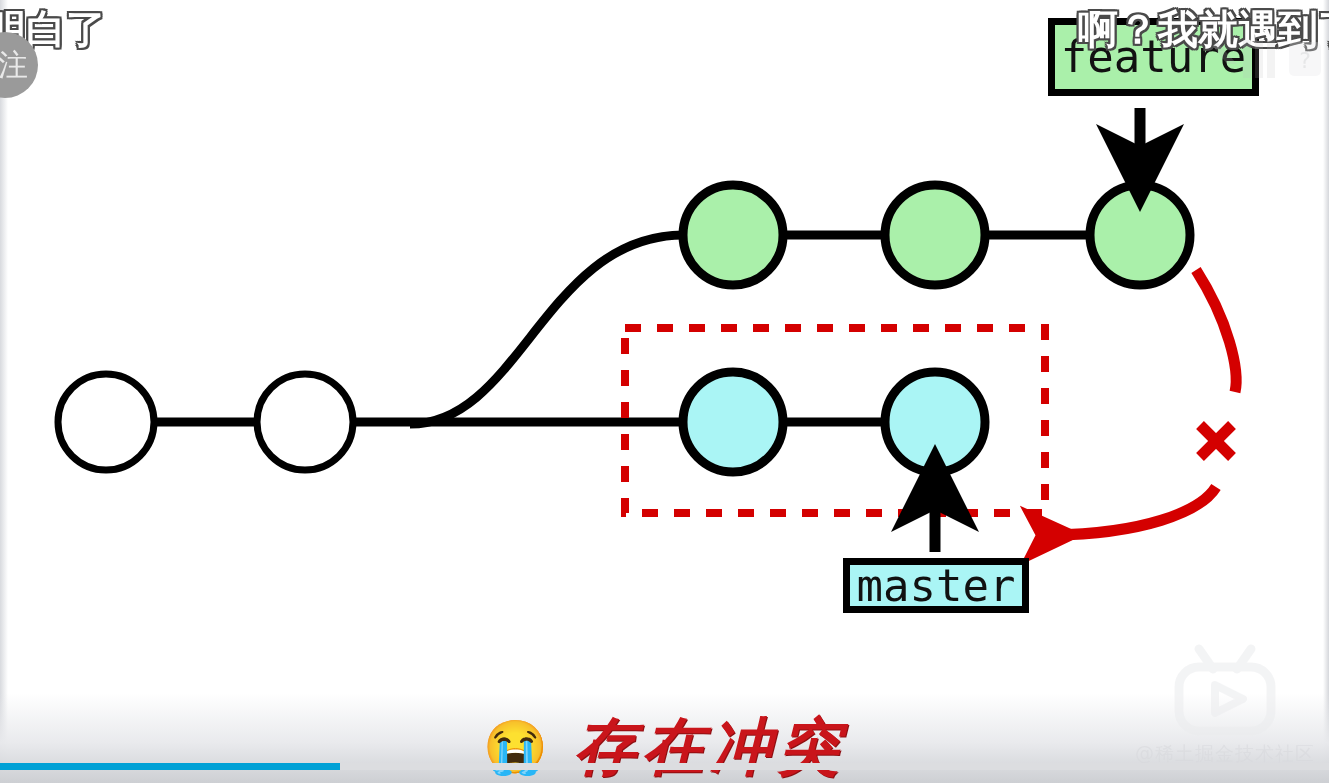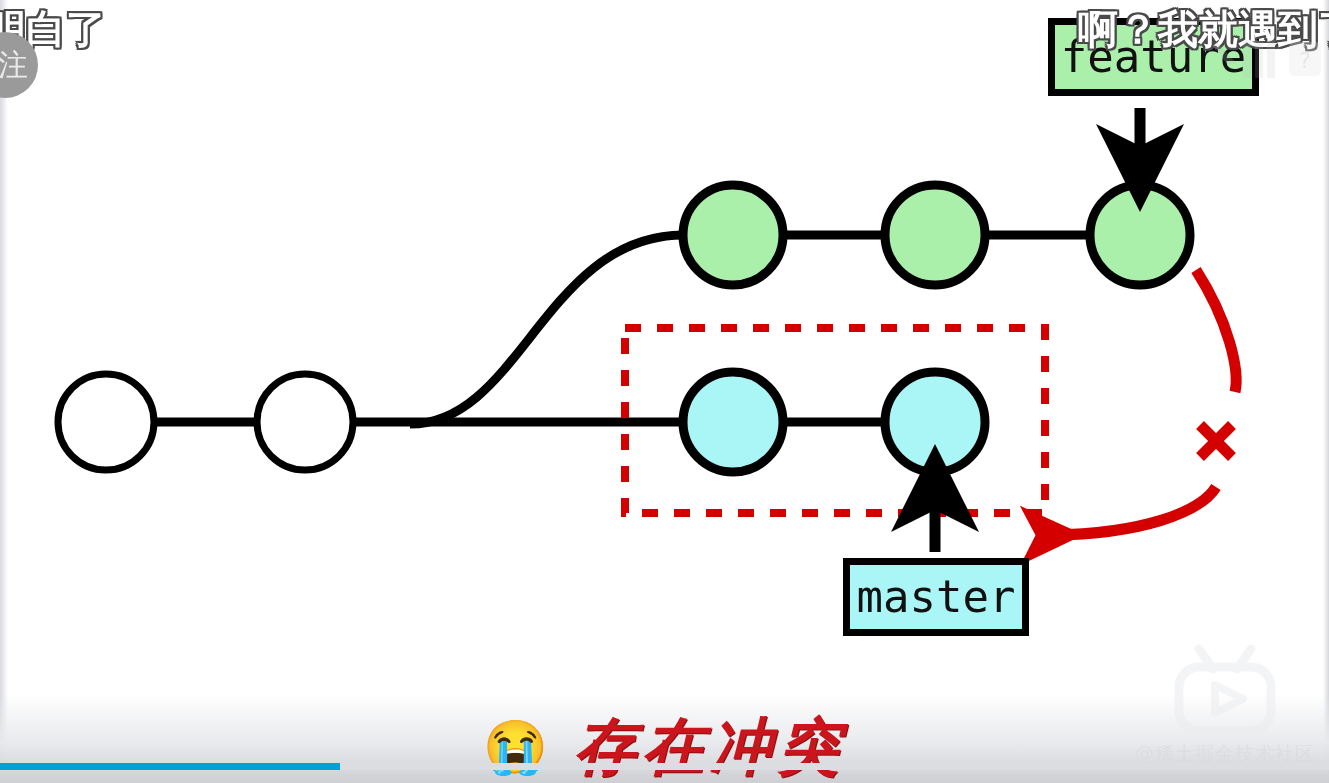--- a/index.html
+++ b/index.html
@@ -70,21 +70,21 @@
     left: 1048px;
     top: 18px;
     width: 211px;
     height: 78px;
     background: #aaf0aa;
   }
   #label-master {
     left: 843px;
     top: 558px;
     width: 186px;
-    height: 78px;
+    height: 55px;
     background: #aaf5f5;
   }
 
   
   .danmaku {
     position: absolute;
     font-family: "DejaVu Sans", "Liberation Sans", sans-serif;
     font-weight: bold;
     color: #ffffff;
     white-space: nowrap;

